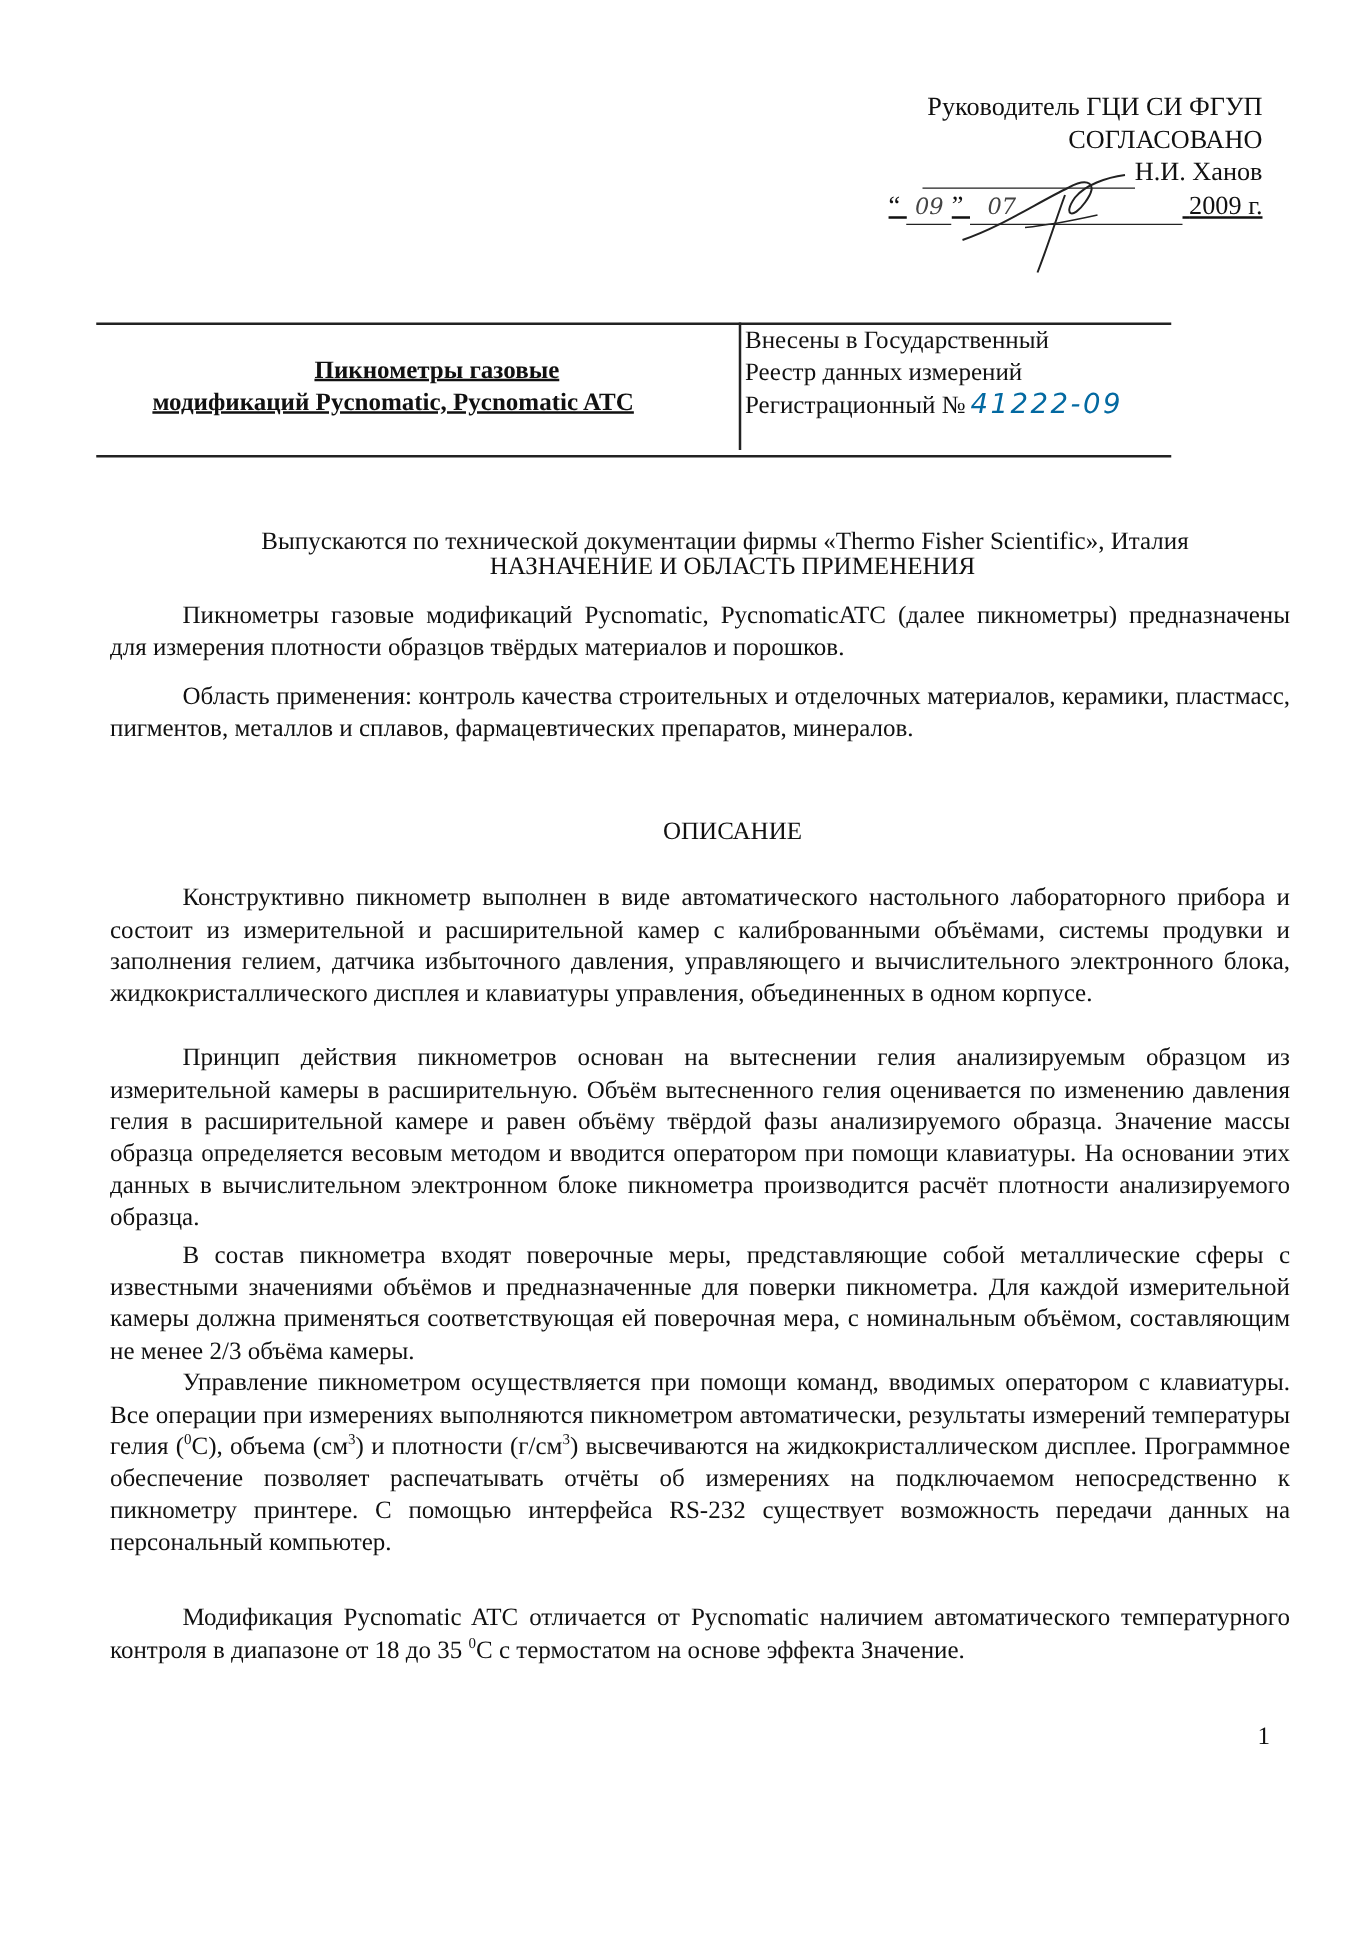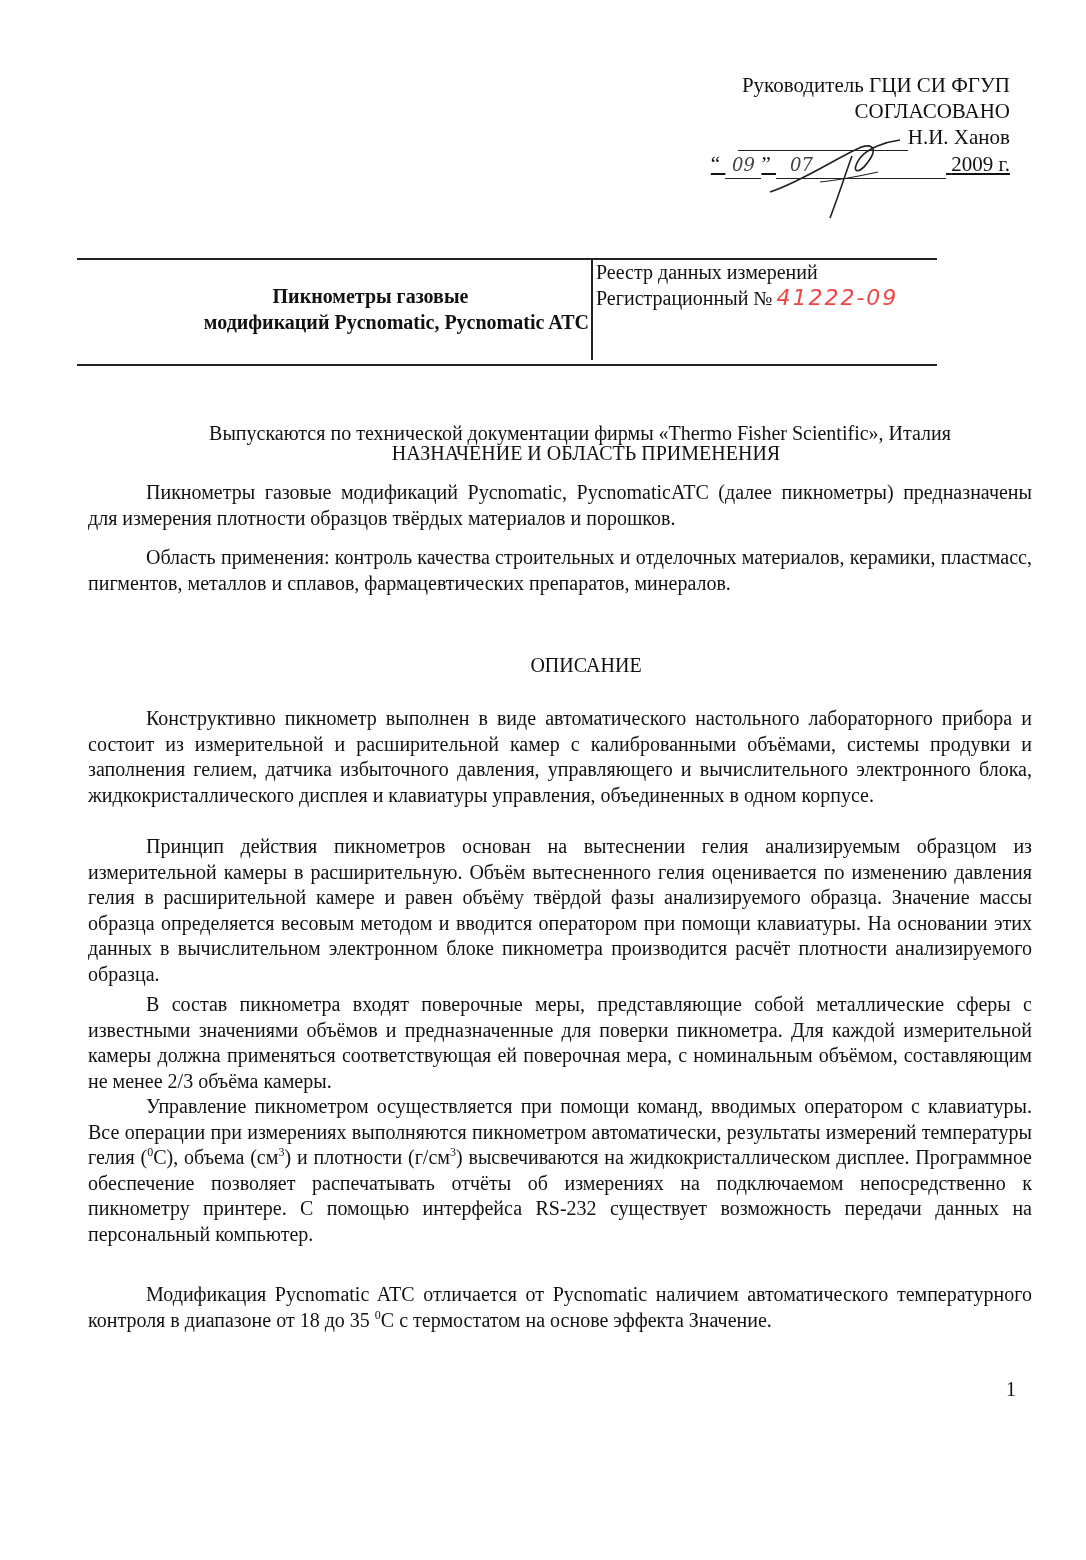--- a/index.html
+++ b/index.html
@@ -13,31 +13,31 @@
     font-size: 21px; line-height: 26px;
   }
   .approval .line { white-space: nowrap; }
   .approval .date-line { position: relative; text-decoration: underline; }
   .approval .underline-blank { display: inline-block; border-bottom: 1.5px solid #222; }
   .sig {
     position: absolute; left: 760px; top: 132px; width: 150px; height: 90px;
   }
   .hr { position: absolute; left: 77px; width: 860px; height: 2px; background: #222; }
   .header-left {
-    position: absolute; left: 82px; top: 283px; width: 507px; text-align: right;
-    font-weight: bold; font-size: 20px; line-height: 26px;
+    position: absolute; left: 61px; top: 283px; width: 507px; text-align: right;
+    font-weight: bold; font-size: 20px; line-height: 26px; text-decoration: underline;
   }
   .header-left div { text-align: center; padding-left: 70px; }
-  .header-left div.l2 { text-align: right; padding-left: 0; }
+  .header-left div.l2 { text-align: center; padding-left: 0; }
   .vline { position: absolute; left: 591px; top: 258px; width: 1.5px; height: 102px; background: #222; }
   .header-right {
     position: absolute; left: 596px; top: 259px; font-size: 20px; line-height: 26px;
   }
   .regnum {
-    font-family: "DejaVu Sans", sans-serif; font-size: 22px; letter-spacing: 2px; color: #ef4444;
+    font-family: "DejaVu Sans", sans-serif; font-size: 22px; letter-spacing: 2px; color: #0369a1;
     font-style: italic; margin-left: 4px;
   }
   .issued {
     position: absolute; left: 0; width: 1160px; top: 422px; text-align: center;
     font-size: 20px;
   }
   .section-title {
     position: absolute; left: 0; width: 1172px; text-align: center; font-size: 20px;
   }
   .para {
@@ -67,20 +67,21 @@
   <path d="M60 50 C80 48, 100 44, 118 40" fill="none" stroke="#222" stroke-width="1.2"></path>
 </svg>
 
 <div class="hr" style="top:258px;"></div>
 <div class="header-left">
   <div>Пикнометры газовые</div>
   <div class="l2">модификаций Pycnomatic, Pycnomatic ATC</div>
 </div>
 <div class="vline"></div>
 <div class="header-right">
+  <div>Внесены в Государственный</div>
   <div>Реестр данных измерений</div>
   <div>
     <span>Регистрационный №</span><span class="regnum">41222-09</span>
   </div>
 </div>
 <div class="hr" style="top:364px;"></div>
 
 <div class="issued">Выпускаются по технической документации фирмы «Thermo Fisher Scientific», Италия</div>
 
 <div class="section-title" style="top:442px;">НАЗНАЧЕНИЕ И ОБЛАСТЬ ПРИМЕНЕНИЯ</div>

